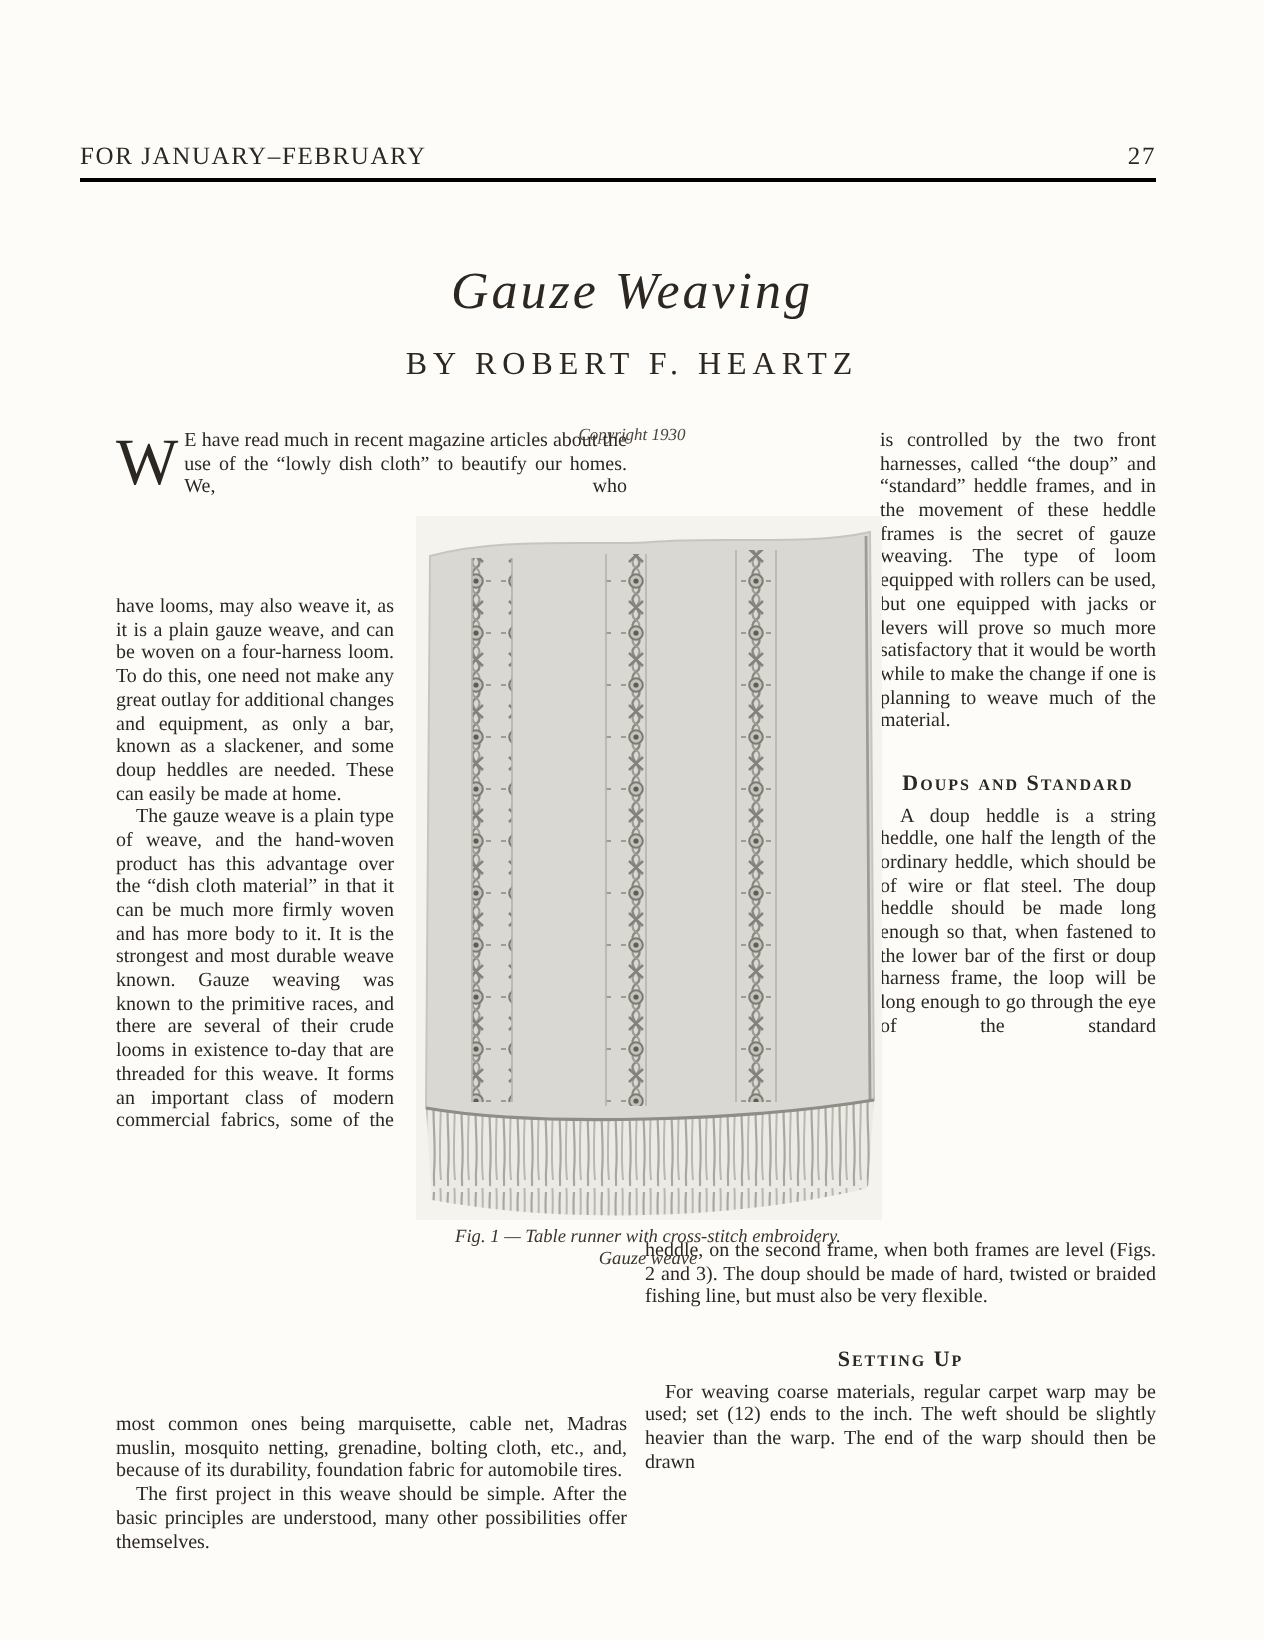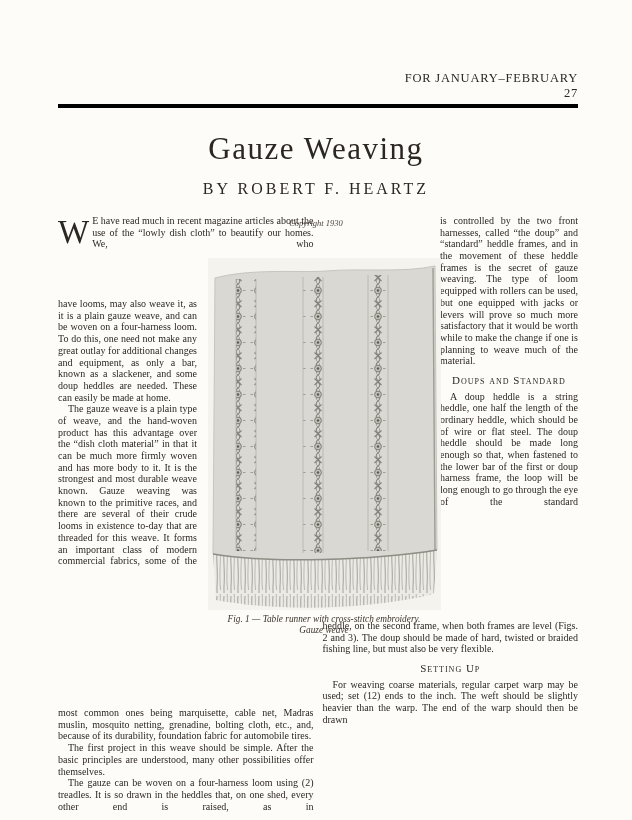--- a/index.html
+++ b/index.html
@@ -7,52 +7,52 @@
   .page{
     position:relative;
     width:632px;height:820px;
     background:#fdfcf9;
     font-family:"Liberation Serif", serif;
     color:#2d2721;
     overflow:hidden;
     margin:0 auto;
   }
   .running-header{
-    position:absolute;left:58px;right:54px;top:71px;
+    position:absolute;left:40px;right:54px;top:71px;
     display:flex;justify-content:space-between;align-items:flex-end;
-    border-bottom:4px solid #000000;
+    border-bottom:2px solid #000000;
     padding-bottom:3px;
-    font-size:12.5px;letter-spacing:0.8px;flex-direction:column;
+    font-size:12.5px;letter-spacing:0.8px;
   }
   .title-block{position:absolute;left:0;right:0;top:131px;text-align:center;}
-  .article-title{font-size:31px;letter-spacing:1.5px;font-weight:500;}
+  .article-title{font-size:26px;font-style:italic;letter-spacing:1.5px;font-weight:500;}
   .byline{margin-top:13px;font-size:16px;letter-spacing:3px;}
   .copyright{margin-top:20px;font-size:8.5px;font-style:italic;color:#4b443a;}
 
   .columns{
     position:absolute;left:58px;top:215px;width:520px;
     display:flex;gap:9px;
     font-size:10px;line-height:11.68px;text-align:justify;
   }
   .col{width:256px;}
   .col p{margin:0;}
   .indent{text-indent:10px;}
   .last-just{text-align-last:justify;}
   .lead{text-align-last:justify;}
   .dropcap{
     float:left;font-size:33px;line-height:32px;height:33px;
     margin:1px 3px 0 0;
   }
   .left-narrow{width:139px;min-height:409px;clear:left;margin-top:48px;}
   .right-narrow{width:138px;margin-left:auto;min-height:405px;}
   .sc-heading{
-    font-variant:small-caps;font-weight:normal;
+    font-variant:small-caps;font-weight:bold;
     text-align:center;text-align-last:center;
     font-size:11px;letter-spacing:1px;
-    margin:8px 0 4px 0;
+    margin:20px 0 4px 0;
   }
   .figure{
     position:absolute;left:205px;top:258px;width:238px;
     text-align:center;
   }
   .figure svg{display:block;margin:0 auto;}
   .fig-caption{
     margin-top:4px;font-size:9.3px;font-style:italic;
     line-height:11px;color:#3b342a;text-align:center;
   }
@@ -77,21 +77,20 @@
 
     <div class="col">
       <p class="lead"><span class="dropcap">W</span><span>E have read much in recent magazine articles about the use of the “lowly dish cloth” to beautify our homes. We, who</span></p>
       <div class="left-narrow">
         <p>have looms, may also weave it, as it is a plain gauze weave, and can be woven on a four-harness loom. To do this, one need not make any great outlay for additional changes and equipment, as only a bar, known as a slackener, and some doup heddles are needed. These can easily be made at home.</p>
         <p class="indent last-just">The gauze weave is a plain type of weave, and the hand-woven product has this advantage over the “dish cloth material” in that it can be much more firmly woven and has more body to it. It is the strongest and most durable weave known. Gauze weaving was known to the primitive races, and there are several of their crude looms in existence to-day that are threaded for this weave. It forms an important class of modern commercial fabrics, some of the</p>
       </div>
       <div>
         <p>most common ones being marquisette, cable net, Madras muslin, mosquito netting, grenadine, bolting cloth, etc., and, because of its durability, foundation fabric for automobile tires.</p>
         <p class="indent">The first project in this weave should be simple. After the basic principles are understood, many other possibilities offer themselves.</p>
-        <p class="indent last-just">The gauze can be woven on a four-harness loom using (2) treadles. It is so drawn in the heddles that, on one shed, every other end is raised, as in</p>
       </div>
     </div>
 
     <div class="col">
       <div class="right-narrow">
         <p>is controlled by the two front harnesses, called “the doup” and “standard” heddle frames, and in the movement of these heddle frames is the secret of gauze weaving. The type of loom equipped with rollers can be used, but one equipped with jacks or levers will prove so much more satisfactory that it would be worth while to make the change if one is planning to weave much of the material.</p>
         <h3 class="sc-heading">Doups and Standard</h3>
         <p class="indent last-just">A doup heddle is a string heddle, one half the length of the ordinary heddle, which should be of wire or flat steel. The doup heddle should be made long enough so that, when fastened to the lower bar of the first or doup harness frame, the loop will be long enough to go through the eye of the standard</p>
       </div>
       <div>

